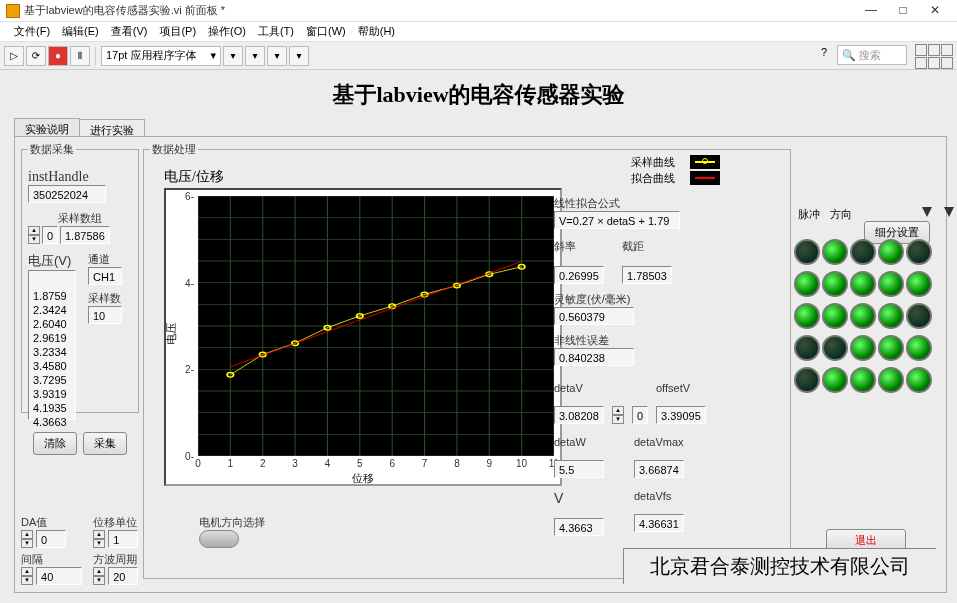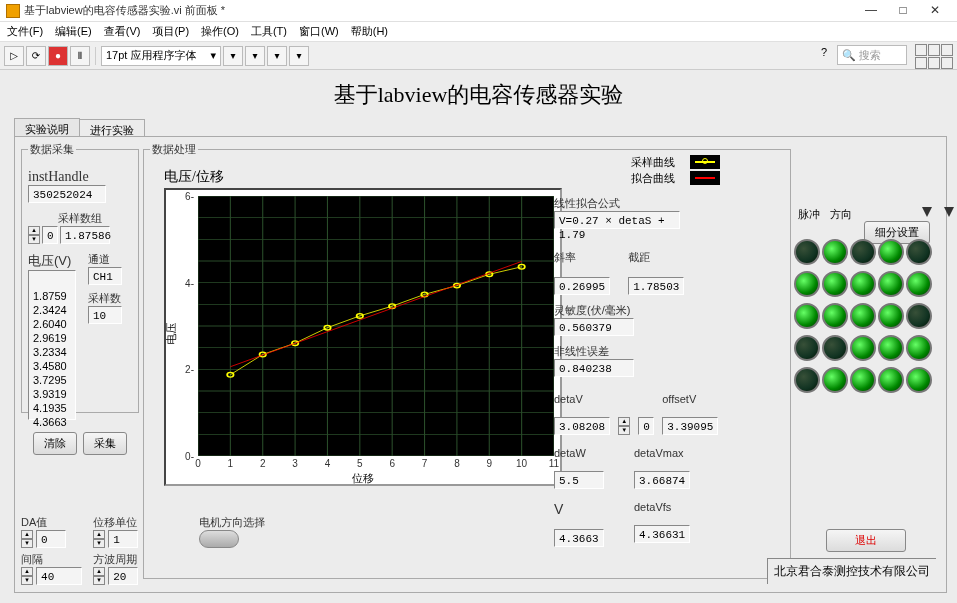--- a/index.html
+++ b/index.html
@@ -5,54 +5,54 @@
 * { box-sizing: border-box; margin: 0; padding: 0; font-family: "Microsoft YaHei", SimSun, Arial, sans-serif; }
 body { background: #fff; width: 957px; height: 603px; overflow: hidden; font-size: 11px; }
 
 
 .titlebar { height: 22px; background: #fff; display: flex; align-items: center; padding: 0 6px; border-bottom: 1px solid #e0e0e0; }
 .titlebar .icon { width: 14px; height: 14px; background: #f0a000; border: 1px solid #b07000; margin-right: 4px; }
 .titlebar .title { flex: 1; font-size: 11px; color: #333; }
 .titlebar .winbtn { width: 32px; height: 20px; text-align: center; line-height: 18px; font-size: 12px; color: #333; }
 
 
-.menubar { height: 20px; background: #fff; display: flex; align-items: center; padding: 0 1px; border-bottom: 1px solid #e0e0e0; font-size: 11px; }
+.menubar { height: 20px; background: #fff; display: flex; align-items: center; padding: 0 8px; border-bottom: 1px solid #e0e0e0; font-size: 11px; }
 .menubar span { padding: 0 6px; cursor: default; }
 
 
 .toolbar { height: 28px; background: #efefef; display: flex; align-items: center; padding: 0 4px; gap: 2px; border-bottom: 1px solid #ccc; position: relative; }
 .tbtn { width: 20px; height: 20px; border: 1px solid #bbb; background: #f5f5f5; display: flex; align-items: center; justify-content: center; font-size: 10px; }
 .tsep { width: 1px; height: 18px; background: #ccc; margin: 0 3px; }
 .fontsel { height: 20px; border: 1px solid #bbb; background: #fff; font-size: 11px; padding: 0 4px; display: flex; align-items: center; width: 120px; justify-content: space-between; }
 .searchbox { position: absolute; right: 50px; top: 3px; width: 70px; height: 20px; border: 1px solid #bbb; background: #fff; font-size: 11px; padding: 0 4px; display: flex; align-items: center; color: #999; }
 .toolright { position: absolute; right: 4px; top: 2px; display: flex; gap: 1px; }
 .toolright .sq { width: 12px; height: 12px; border: 1px solid #888; }
 
 
 .main { background: #ececec; width: 957px; height: 533px; position: relative; overflow: hidden; }
 .main::before { content:""; position:absolute; inset:0; background-image: radial-gradient(#d0d0d0 0.5px, transparent 0.5px); background-size: 8px 8px; }
 .main > * { position: relative; }
 
-.bigtitle { text-align: center; font-size: 22px; font-family: KaiTi, SimSun, serif; font-weight: normal; padding: 10px 0 6px; }
+.bigtitle { text-align: center; font-size: 22px; font-family: KaiTi, SimSun, serif; font-weight: bold; padding: 10px 0 6px; }
 
 
 .tabs { position: absolute; left: 14px; top: 48px; display: flex; }
 .tab { padding: 3px 10px; border: 1px solid #aaa; background: #e6e6e6; font-size: 11px; margin-right: -1px; }
 .tab.active { background: #ececec; border-bottom: 1px solid #ececec; position: relative; top: 1px; }
 .tabpage { position: absolute; left: 14px; top: 66px; right: 10px; bottom: 10px; border: 1px solid #aaa; background: #ececec; }
 
 
 .group { position: absolute; border: 1px solid #aaa; }
 .glabel { font-size: 11px; color: #333; position: relative; top: -8px; left: 6px; background: #ececec; padding: 0 2px; display: inline-block; }
 
 .g-acq { left: 6px; top: 12px; width: 118px; height: 264px; }
 .g-proc { left: 128px; top: 12px; width: 648px; height: 430px; }
 
 .lbl { font-size: 11px; color: #333; }
-.numbox { background: #f4f4f4; border-top: 1px solid #888; border-left: 1px solid #888; border-right: 1px solid #fff; border-bottom: 1px solid #fff; padding: 2px 4px; font-size: 11px; font-family: Liberation Mono, monospace; display: inline-block; min-width: 50px; height: 18px; line-height: 14px; }
+.numbox { background: #f4f4f4; border-top: 1px solid #888; border-left: 1px solid #888; border-right: 1px solid #fff; border-bottom: 1px solid #fff; padding: 2px 4px; font-size: 11px; font-family: Liberation Sans, sans-serif; display: inline-block; min-width: 50px; height: 18px; line-height: 14px; }
 .spinud { width: 12px; display: inline-flex; flex-direction: column; vertical-align: top; }
 .spinud div { height: 9px; border: 1px solid #888; background: #eee; font-size: 7px; line-height: 6px; text-align: center; }
 .txtarea { background: #f4f4f4; border-top: 1px solid #888; border-left: 1px solid #888; border-right: 1px solid #fff; border-bottom: 1px solid #fff; padding: 18px 4px; font-size: 11px; font-family: Arial; white-space: pre; line-height: 14px; }
 .lvbtn { background: linear-gradient(#f5f5f5,#dcdcdc); border: 1px solid #888; border-radius: 3px; padding: 3px 10px; font-size: 11px; display: inline-block; text-align: center; }
 
 
 .chartwrap { position: absolute; left: 20px; top: 18px; width: 398px; height: 322px; }
 .charttitle { font-size: 14px; font-family: SimSun; margin-bottom: 2px; }
 .plotframe { background: #fff; border: 2px inset #999; width: 398px; height: 298px; position: relative; }
 .plotarea { position: absolute; left: 32px; top: 6px; right: 6px; bottom: 28px; background: #000; }
@@ -79,21 +79,21 @@
 .detailbtn { position: absolute; right: 16px; top: 84px; }
 .ledhdr { display: flex; gap: 10px; font-size: 11px; margin-bottom: 2px; justify-content: flex-start; padding-left: 4px; }
 .ledgrid { display: flex; flex-direction: column; gap: 6px; margin-top: 2px; }
 .ledrow { display: flex; gap: 2px; }
 .led { width: 26px; height: 26px; border-radius: 50%; border: 2px solid #777; background: radial-gradient(circle at 35% 35%, #6f6, #080 60%, #030); }
 .led.off { background: radial-gradient(circle at 35% 35%, #385038, #132 60%, #010); }
 .arrows { height: 30px; position: relative; margin-left: 60px; }
 .arrow { position: absolute; width: 0; height: 0; border-left: 5px solid transparent; border-right: 5px solid transparent; border-top: 10px solid #333; }
 
 .exitbtn { position: absolute; right: 40px; bottom: 40px; width: 80px; text-align: center; color: #d00; }
-.company { position: absolute; right: 10px; bottom: 8px; font-size: 12px; font-family: SimSun; border-top: 1px solid #888; border-left: 1px solid #888; padding: 4px 6px; background: #ececec; }
+.company { position: absolute; right: 10px; bottom: 8px; font-size: 20px; font-family: SimSun; border-top: 1px solid #888; border-left: 1px solid #888; padding: 4px 26px; background: #ececec; }
 
 
 .botctrl { position: absolute; left: 6px; top: 378px; width: 380px; height: 58px; font-size: 11px; }
 .botctrl .col { display: inline-block; vertical-align: top; margin-right: 8px; }
 .motorsw { display: inline-block; width: 40px; height: 18px; background: linear-gradient(#ddd,#aaa); border: 1px solid #888; border-radius: 10px; vertical-align: middle; }
 
 svg.graph { position: absolute; inset: 0; width: 100%; height: 100%; }
 </style>
 </head>
 <body>

